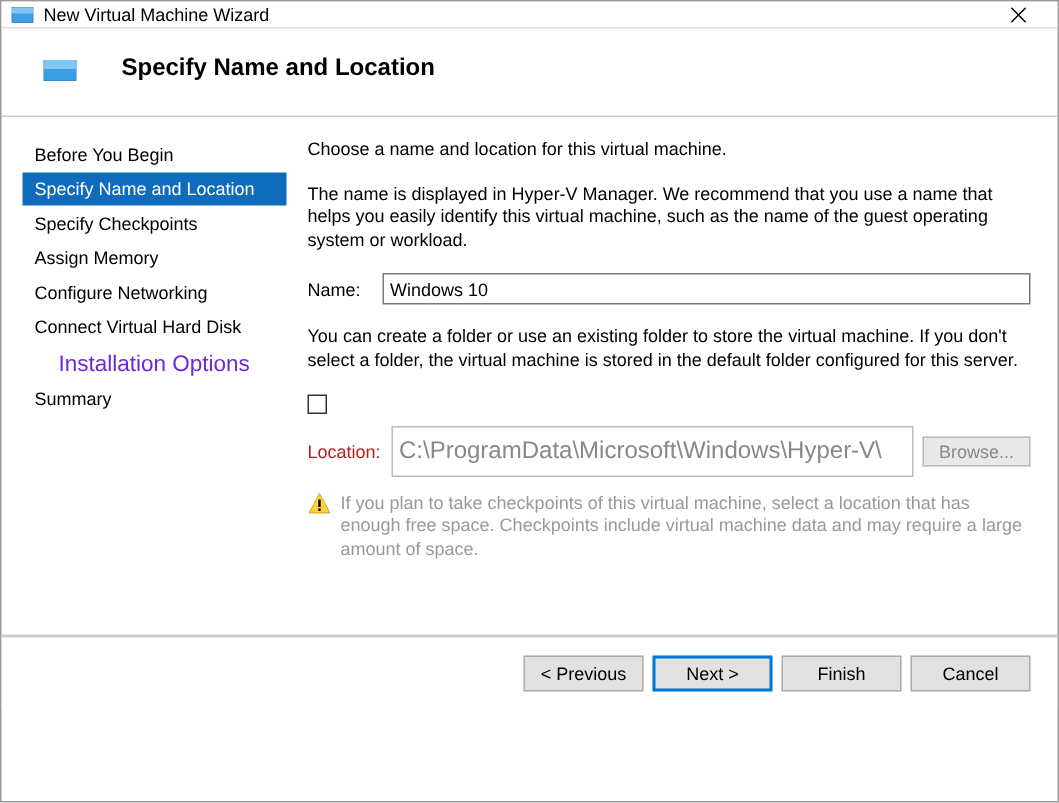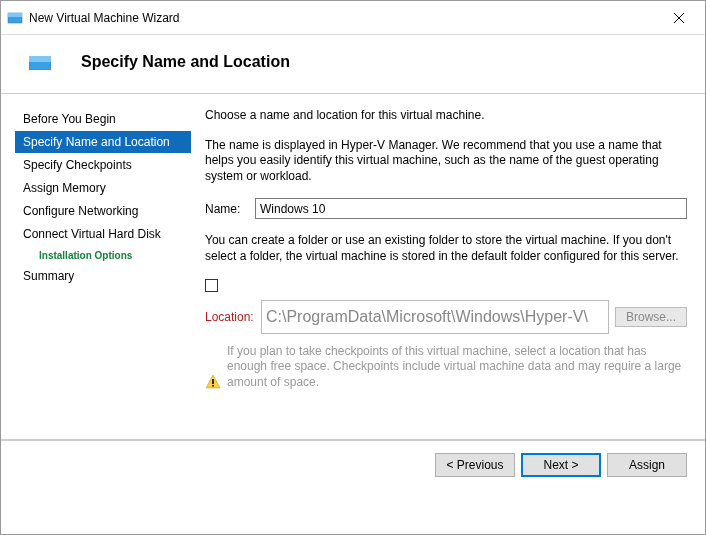--- a/index.html
+++ b/index.html
@@ -1,50 +1,50 @@
 <!DOCTYPE html>
 <html><head>
   <meta charset="utf-8">
   <style>
     * { box-sizing: border-box; margin: 0; padding: 0; }
     body { font-family: "Segoe UI", Tahoma, sans-serif; font-size: 12px; background: #fff; width: 706px; height: 535px; overflow: hidden; border: 1px solid #999; }
-    .titlebar { display: flex; align-items: center; height: 34px; padding: 0 6px; background: #fff; border-bottom: 1px solid #ddd; }
+    .titlebar { display: flex; align-items: center; height: 18px; padding: 0 6px; background: #fff; border-bottom: 1px solid #ddd; }
     .titlebar-icon { width: 16px; height: 16px; margin-right: 6px; }
     .titlebar-text { flex: 1; font-size: 12px; color: #000; }
     .close-btn { width: 40px; height: 30px; display: flex; align-items: center; justify-content: center; font-size: 14px; color: #000; cursor: pointer; }
     
     .header { display: flex; align-items: center; padding: 18px 20px 22px 28px; }
     .header-icon { width: 22px; height: 14px; margin-right: 30px; margin-top: 2px; }
     .header-title { font-size: 16px; font-weight: bold; color: #000; }
     
     .separator { height: 1px; background: #ccc; margin: 0; }
     
     .body { display: flex; height: 345px; }
     
     .sidebar { width: 190px; padding: 14px 0 0 14px; border-right: none; }
     .step { padding: 4px 8px; font-size: 12px; color: #000; cursor: pointer; margin-bottom: 1px; }
     .step.active { background: #0f6cbd; color: #fff; }
-    .step-sub { padding: 4px 8px 4px 24px; font-size: 10px; color: #15803d; cursor: pointer; font-weight: bold; }
+    .step-sub { padding: 4px 8px 4px 24px; font-size: 15px; color: #6d28d9; cursor: pointer; }
     
     .content { flex: 1; padding: 14px 18px 10px 14px; font-size: 12px; color: #000; }
     .para { margin-bottom: 14px; line-height: 1.3; }
     
     .field-row { display: flex; align-items: center; margin-bottom: 14px; }
     .field-label { width: 50px; }
     .text-input { flex: 1; height: 21px; border: 1px solid #7a7a7a; padding: 0 4px; font-size: 12px; font-family: inherit; }
     
     .checkbox-row { display: flex; align-items: center; margin-bottom: 8px; }
     .checkbox { width: 13px; height: 13px; border: 1px solid #333; margin-right: 6px; background: #fff; }
     
     .location-row { display: flex; align-items: center; margin-bottom: 10px; }
     .loc-label { width: 56px; color: #b91c1c; }
     .loc-input { flex: 1; height: 34px; border: 1px solid #bbb; padding: 0 4px; font-size: 16px; color: #888; background: #fff; margin-right: 6px; }
     .browse-btn { width: 72px; height: 20px; font-size: 12px; border: 1px solid #bbb; background: #e8e8e8; color: #888; cursor: default; }
     
-    .warning-row { display: flex; align-items: flex-end; }
+    .warning-row { display: flex; align-items: flex-start; }
     .warning-icon { width: 16px; height: 16px; margin-right: 6px; flex-shrink: 0; }
     .warning-text { color: #999; line-height: 1.3; }
     
     .footer { display: flex; justify-content: flex-end; padding: 12px 18px; gap: 6px; border-top: 1px solid #ccc; background: #fff; }
     .footer button { width: 80px; height: 24px; font-size: 12px; font-family: inherit; border: 1px solid #adadad; background: #e1e1e1; cursor: pointer; }
     .footer button.primary { border: 2px solid #0078d7; background: #e1e1e1; text-align: center; }
     .sep2 { height: 1px; background: #ccc; }
   </style>
 </head>
 <body>
@@ -114,14 +114,15 @@
       <div class="warning-text">If you plan to take checkpoints of this virtual machine, select a location that has enough free space. Checkpoints include virtual machine data and may require a large amount of space.</div>
     </div>
   </div>
 </div>
 
 <div class="sep2"></div>
 
 <div class="footer">
   <button>&lt; Previous</button>
   <button class="primary">Next &gt;</button>
-  <button>Assign</button>
+  <button>Finish</button>
+  <button>Cancel</button>
 </div>
 
 </body></html>

